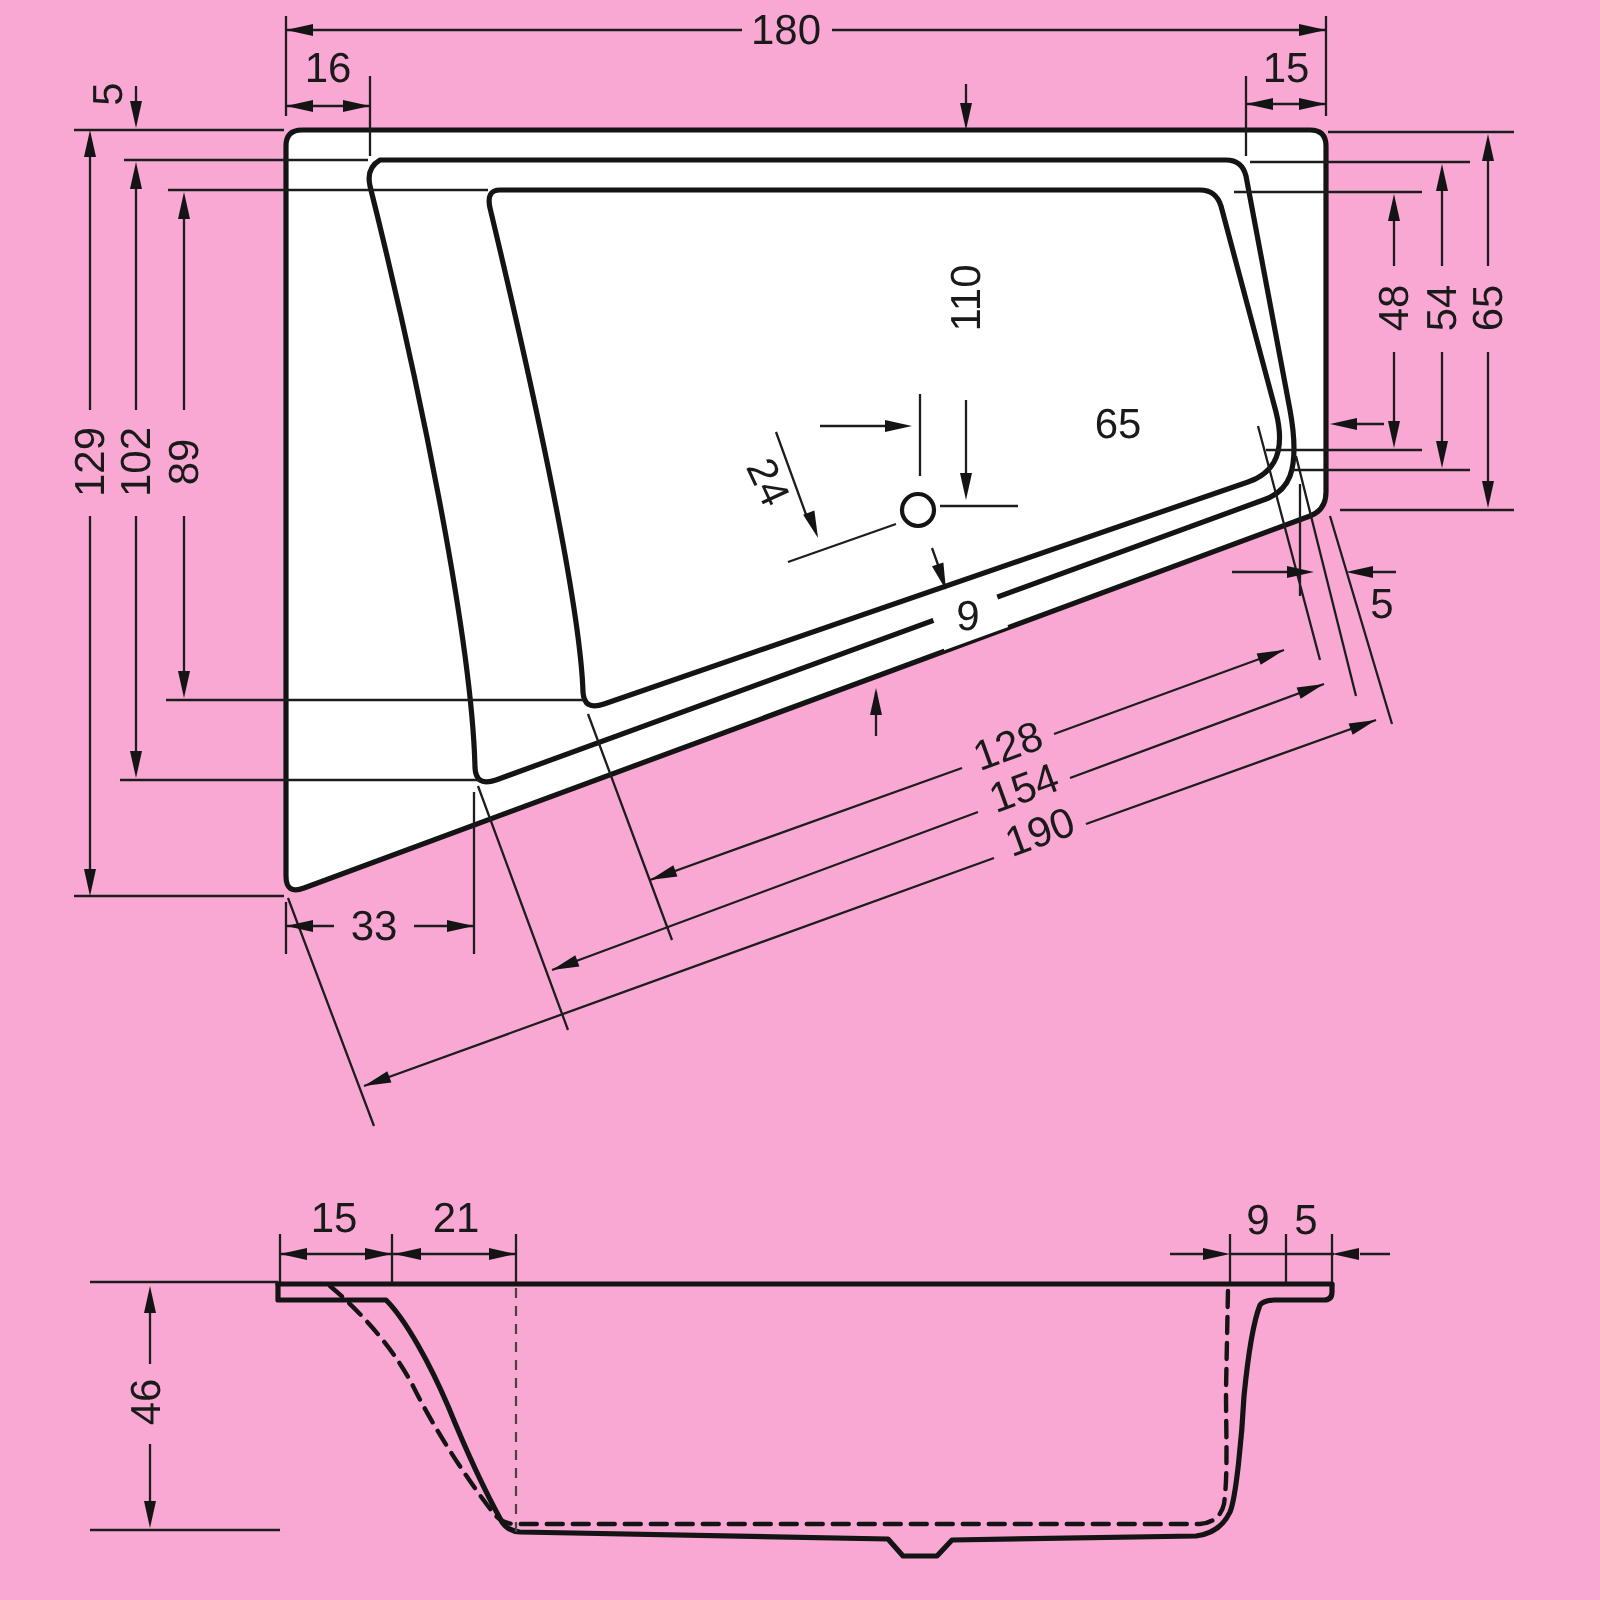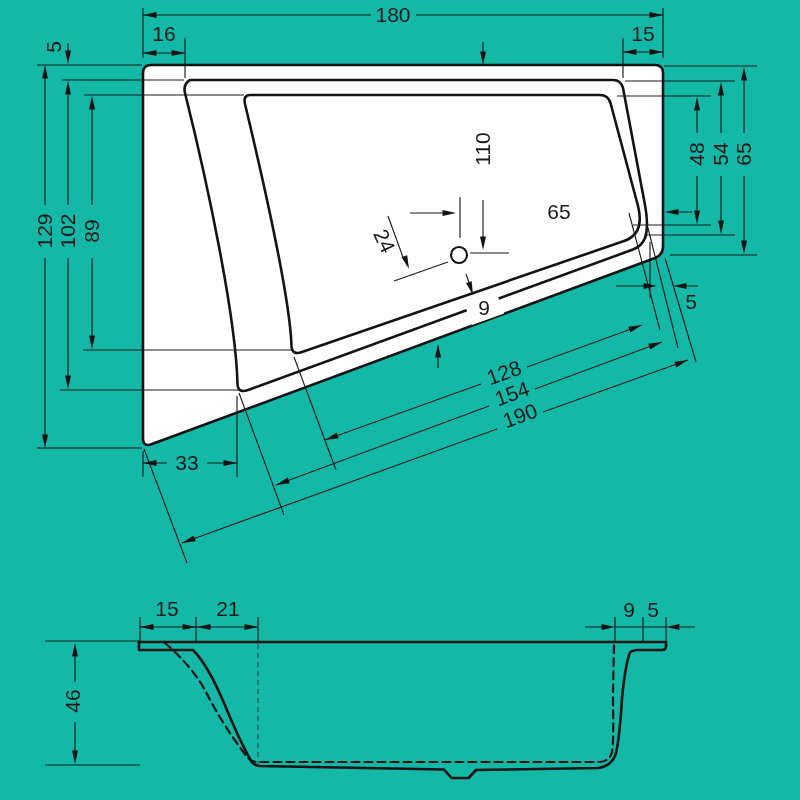--- a/index.html
+++ b/index.html
@@ -1,16 +1,16 @@
 <!DOCTYPE html>
 <html><head>
 <meta charset="utf-8">
 <style>
   html,body{margin:0;padding:0;background:#ffffff;}
-  .stage{width:800px;height:800px;position:relative;background:#14b8a6;overflow:hidden;}
+  .stage{width:800px;height:800px;position:relative;background:#f9a8d4;overflow:hidden;}
   svg{display:block;}
   .thick{stroke:#141414;stroke-width:2.6;fill:none;stroke-linejoin:round;stroke-linecap:round;}
   .thick-fill{stroke:#141414;stroke-width:2.6;fill:#ffffff;stroke-linejoin:round;}
   .thin{stroke:#1d1d1d;stroke-width:1.15;fill:none;stroke-linecap:butt;}
   .dashed{stroke:#141414;stroke-width:2.2;fill:none;stroke-dasharray:8 5;stroke-linecap:round;}
   .dashed-thin{stroke:#444;stroke-width:1.1;fill:none;stroke-dasharray:5 4;}
   .ah{fill:#141414;stroke:none;}
   text{font-family:"Liberation Sans", sans-serif;font-size:21px;fill:#1a1a1a;}
   .mask{fill:#ffffff;stroke:none;}
 </style>

